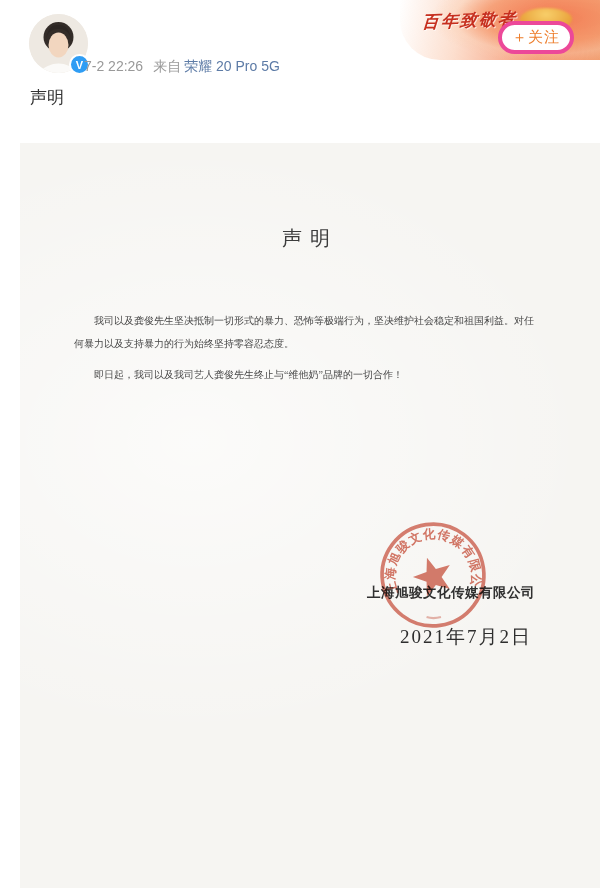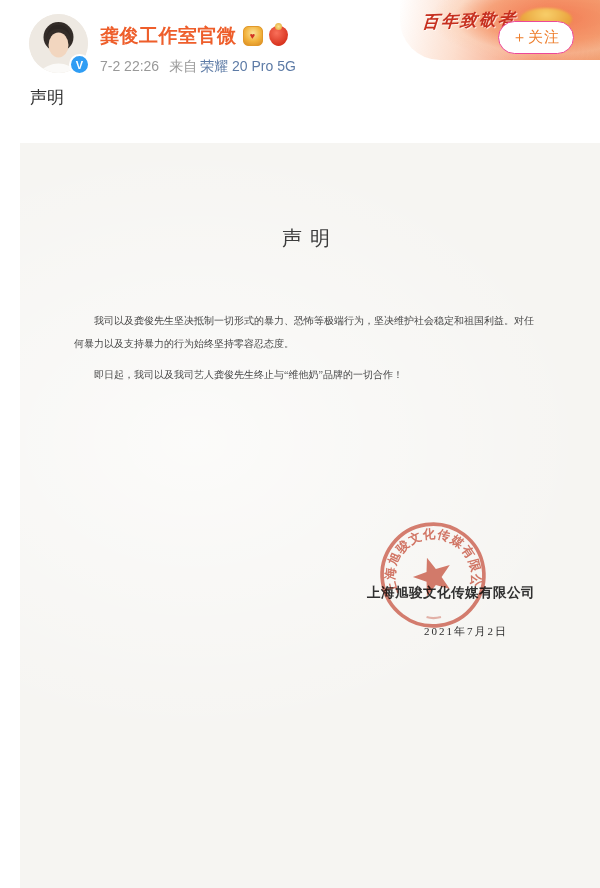--- a/index.html
+++ b/index.html
@@ -58,26 +58,26 @@
   .badge-bell {
     width:19px; height:20px; position:relative;
     background:radial-gradient(circle at 40% 35%, #f9705a, #d6301c 75%);
     border-radius:48% 48% 50% 50% / 42% 42% 58% 58%;
   }
   .badge-bell .knot {
     position:absolute; left:6px; top:-3px; width:7px; height:7px;
     background:radial-gradient(circle,#fadf8e,#e2a62f); border-radius:50%;
   }
 
-  .meta-row { position:absolute; left:100px; top:58px; font-size:14px; color:#999999; display:flex; gap:3px; }
+  .meta-row { position:absolute; left:84px; top:58px; font-size:14px; color:#999999; display:flex; gap:3px; }
   .meta-row .device { color:#5d7ba6; }
 
   .follow-btn {
     position:absolute; right:26px; top:21px; width:76px; height:33px;
-    background:#ffffff; border:1px solid #ec4899; border-radius:17px;
+    background:#ffffff; border:4px solid #ec4899; border-radius:17px;
     color:#ed7d2b; font-size:15px; font-family:inherit;
     display:flex; align-items:center; justify-content:center;
     cursor:pointer; z-index:5; letter-spacing:1px;
   }
 
   
   .post-text { position:absolute; left:30px; top:86px; font-size:17px; color:#333333; }
 
   
   .paper {
@@ -99,22 +99,22 @@
   }
   .doc-body p { text-indent:2em; margin-bottom:9px; }
 
   .company-line {
     position:absolute; left:347px; top:441px;
     font-size:13.5px; font-weight:bold; color:#303030; letter-spacing:.5px;
     font-family:"Liberation Serif","DejaVu Serif",serif; z-index:1;
   }
   .date-line {
     position:absolute; left:380px; top:481px;
-    font-size:11px; color:#2e2e2e; letter-spacing:2px;
-    font-family:"Liberation Serif","DejaVu Serif",serif; z-index:1;margin-left:24px;
+    font-size:19px; color:#2e2e2e; letter-spacing:2px;
+    font-family:"Liberation Serif","DejaVu Serif",serif; z-index:1;
   }
   .seal {
     position:absolute; left:356px; top:375px; width:114px; height:114px;
     z-index:2; mix-blend-mode:multiply; opacity:.85;
     transform:rotate(-8deg);
   }
 
   
   .sp { width:4px; display:inline-block; }
 </style>
@@ -134,27 +134,20 @@
       <svg class="avatar" viewBox="0 0 59 59">
         <circle cx="29.5" cy="29.5" r="29.5" fill="#eee9e2"></circle>
         <circle cx="29.5" cy="23" r="15" fill="#332c28"></circle>
         <ellipse cx="29.5" cy="31" rx="10" ry="12.5" fill="#f2d6bf"></ellipse>
         <path d="M17,24 Q20,10 29.5,11 Q39,10 42,24 L40,20 Q36,14.5 29.5,15 Q23,14.5 19,20 Z" fill="#2c2623"></path>
         <path d="M8,59 Q29.5,40 51,59 Z" fill="#fbfaf8"></path>
       </svg>
       <span class="v-badge">V</span>
     </div>
 
-    <div class="name-row">
-      <span class="author-name">龚俊工作室官微</span>
-      <span class="badge-medal">♥</span>
-      <span class="badge-bell">
-        <span class="knot"></span>
-      </span>
-    </div>
 
     <div class="meta-row">
       <span>7-2 22:26</span>
       <span class="sp"></span>
       <span>来自</span>
       <span class="device">荣耀 20 Pro 5G</span>
     </div>
 
     <button class="follow-btn">＋关注</button>
   </div>

